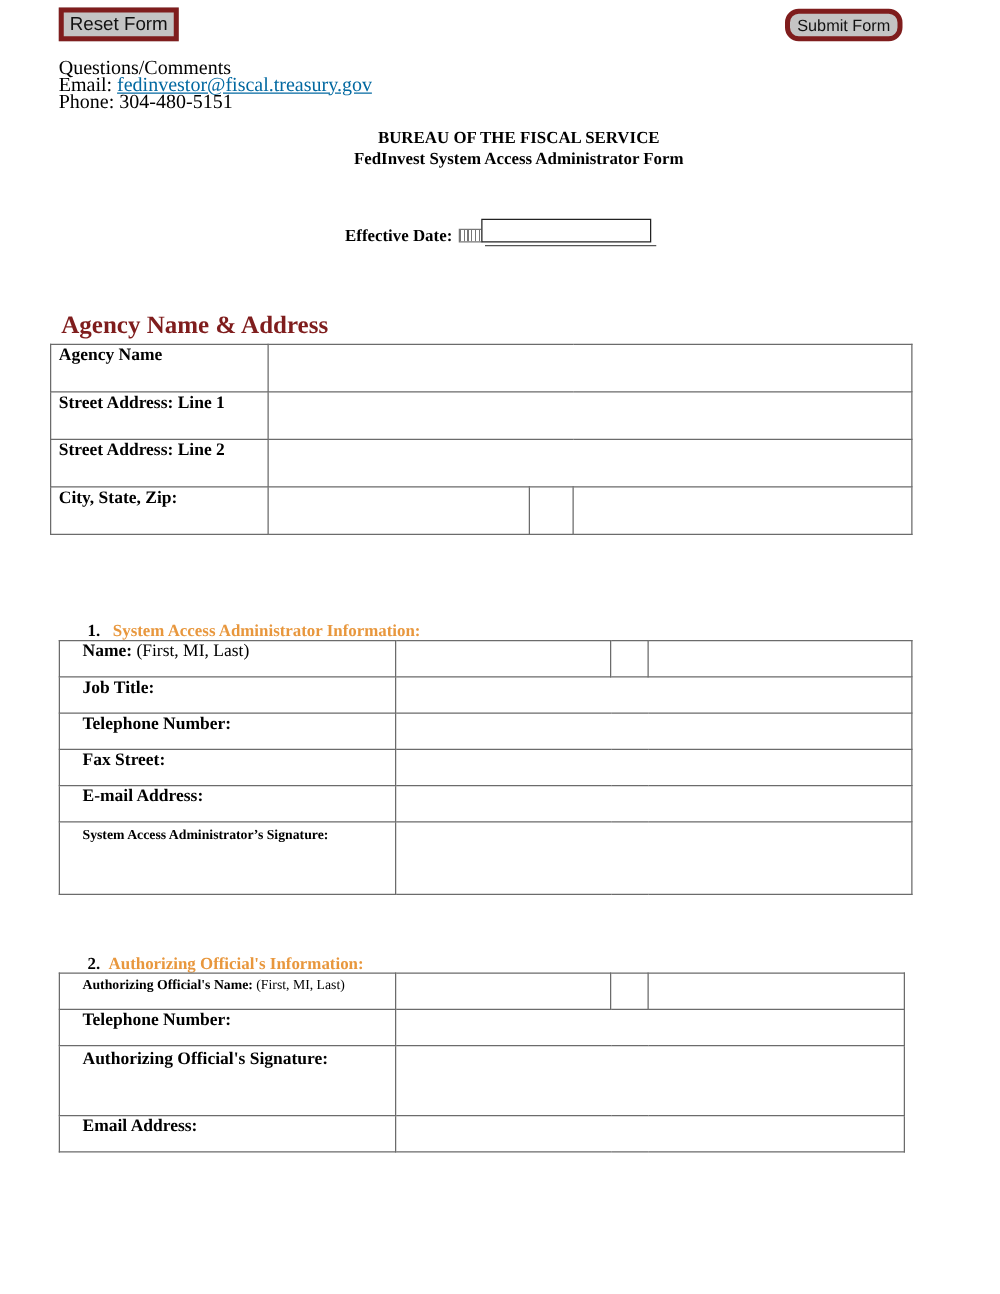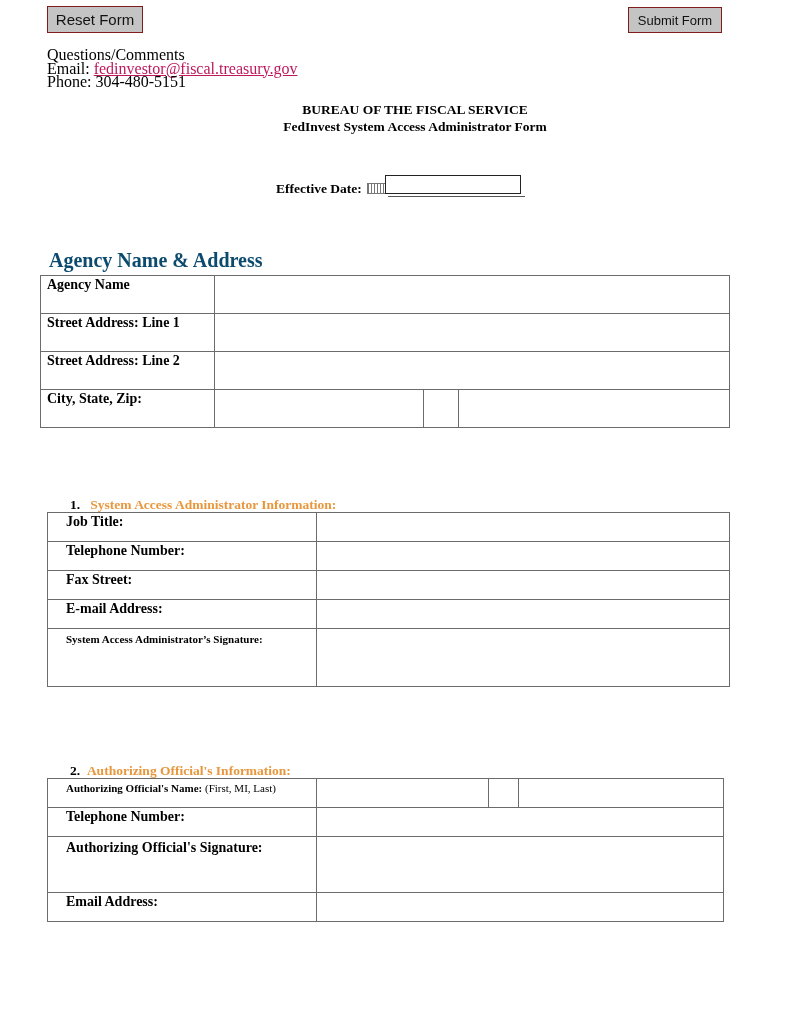--- a/index.html
+++ b/index.html
@@ -1,40 +1,40 @@
 <!DOCTYPE html>
 <html><head>
 <meta charset="utf-8">
 <style>
   * { box-sizing: border-box; margin: 0; padding: 0; }
   html, body { width: 800px; height: 1035px; background: #ffffff; }
   body { position: relative; font-family: "Liberation Serif", serif; color: #000; overflow: hidden; }
 
   .btn {
-    position: absolute; background: #c4c4c4; border: 1px solid #7f1d1d;
+    position: absolute; background: #c4c4c4; border: 4px solid #7f1d1d;
     font-family: "Liberation Sans", sans-serif; color: #111; cursor: pointer;
     display: flex; align-items: center; justify-content: center;
   }
   #reset-btn { left: 47px; top: 6px; width: 96px; height: 27px; font-size: 15px; }
-  #submit-btn { left: 628px; top: 7px; width: 94px; height: 26px; font-size: 13px; }
+  #submit-btn { left: 628px; top: 7px; width: 94px; height: 26px; font-size: 13px; border-radius: 11px; }
 
   .contact { position: absolute; left: 47px; top: 48px; font-size: 16px; line-height: 13.5px; }
-  .contact a { color: #be185d; text-decoration: underline; text-align: right; }
+  .contact a { color: #0369a1; text-decoration: underline; text-align: right; }
 
   .hdr { position: absolute; left: 0; width: 830px; text-align: center; font-weight: bold; font-size: 13.5px; }
   #hdr1 { top: 102px; }
   #hdr2 { top: 119px; }
 
   .eff-label { position: absolute; left: 276px; top: 181px; font-weight: bold; font-size: 13.5px; }
   .eff-glyph { position: absolute; left: 367px; top: 183px; width: 19px; height: 11px;
     background: repeating-linear-gradient(90deg, #777 0 1px, transparent 1px 3px); border: 1px solid #777; }
   .eff-input { position: absolute; left: 385px; top: 175px; width: 136px; height: 19px; border: 1.5px solid #222; background: #fff; }
   .eff-underline { position: absolute; left: 388px; top: 196px; width: 137px; border-top: 1px solid #555; }
 
-  .section-title { position: absolute; color: #0c4a6e; font-weight: bold; }
+  .section-title { position: absolute; color: #7f1d1d; font-weight: bold; }
   #agency-title { left: 49px; top: 249px; font-size: 20px; }
 
   .num-title { position: absolute; font-weight: bold; font-size: 13.5px; }
   .num-title .n { color: #000; }
   .num-title .t { color: #e8973d; text-align: center; }
   #sec1-title { left: 70px; top: 497px; }
   #sec2-title { left: 70px; top: 763px; }
 
   table.form { position: absolute; border-collapse: collapse; }
   table.form td { border: 1.5px solid #6b6b6b; vertical-align: top; }
@@ -99,20 +99,26 @@
     <td class="field"></td>
   </tr>
 </tbody>
   </table>
 
 <div id="sec1-title" class="num-title">
   <span class="n">1.</span>&nbsp;&nbsp;&nbsp;<span class="t">System Access Administrator Information:</span>
 </div>
 <table id="admin-table" class="form">
   <tbody>
+      <tr>
+    <td class="lbl"><span>Name:</span><span class="norm"> (First, MI, Last)</span></td>
+    <td class="field" style="width:172px"></td>
+    <td class="field" style="width:30px"></td>
+    <td class="field"></td>
+  </tr>
   <tr>
     <td class="lbl">Job Title:</td>
     <td class="field" colspan="3"></td>
   </tr>
   <tr>
     <td class="lbl">Telephone Number:</td>
     <td class="field" colspan="3"></td>
   </tr>
   <tr>
     <td class="lbl">Fax Street:</td>

